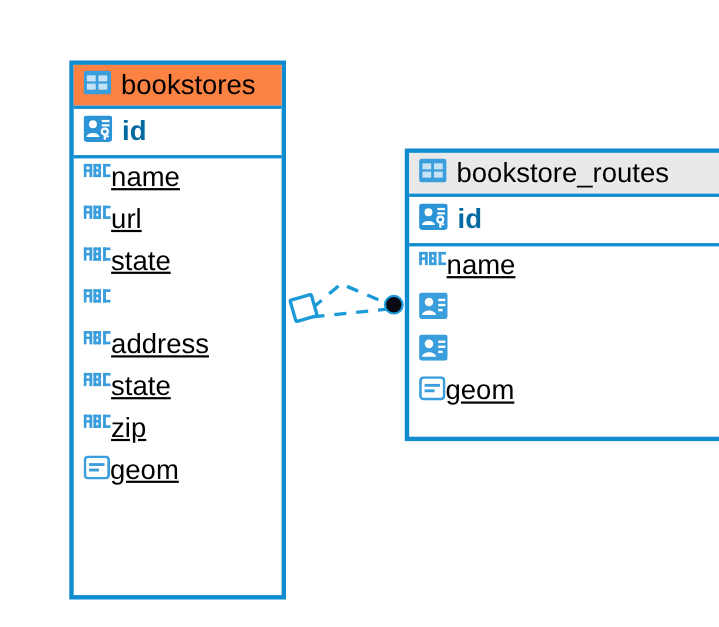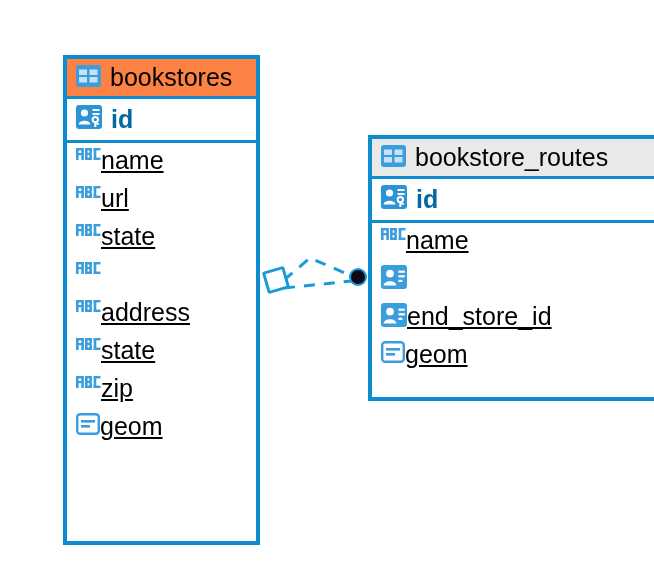--- a/index.html
+++ b/index.html
@@ -364,21 +364,20 @@
         <span class="icon">
           <svg width="26" height="24" viewBox="0 0 26 24">
             <rect x="0" y="0" width="26" height="24" rx="3" fill="#3a9ddc"></rect>
             <circle cx="9" cy="8.6" r="3.9" fill="#ffffff"></circle>
             <path d="M2.6 20.4 C3.3 14.8 14.7 14.8 15.4 20.4 Z" fill="#ffffff"></path>
             <rect x="17.4" y="5.6" width="6.4" height="2.2" fill="#ffffff"></rect>
             <rect x="17.4" y="10.2" width="6.4" height="2.2" fill="#ffffff"></rect>
             <rect x="17.4" y="14.8" width="4" height="2.2" fill="#ffffff"></rect>
           </svg>
         </span>
-        <span class="field-label">end_store_id</span>
       </div>
 
       <div class="field-row">
         <span class="icon">
           <svg width="24" height="22" viewBox="0 0 24 22">
             <rect x="1.2" y="1.2" width="21.6" height="19.6" rx="3" fill="#ffffff" stroke="#3a9ddc" stroke-width="2.4"></rect>
             <rect x="5" y="7" width="14" height="2.6" fill="#3a9ddc"></rect>
             <rect x="5" y="12" width="9" height="2.6" fill="#3a9ddc"></rect>
           </svg>
         </span>

